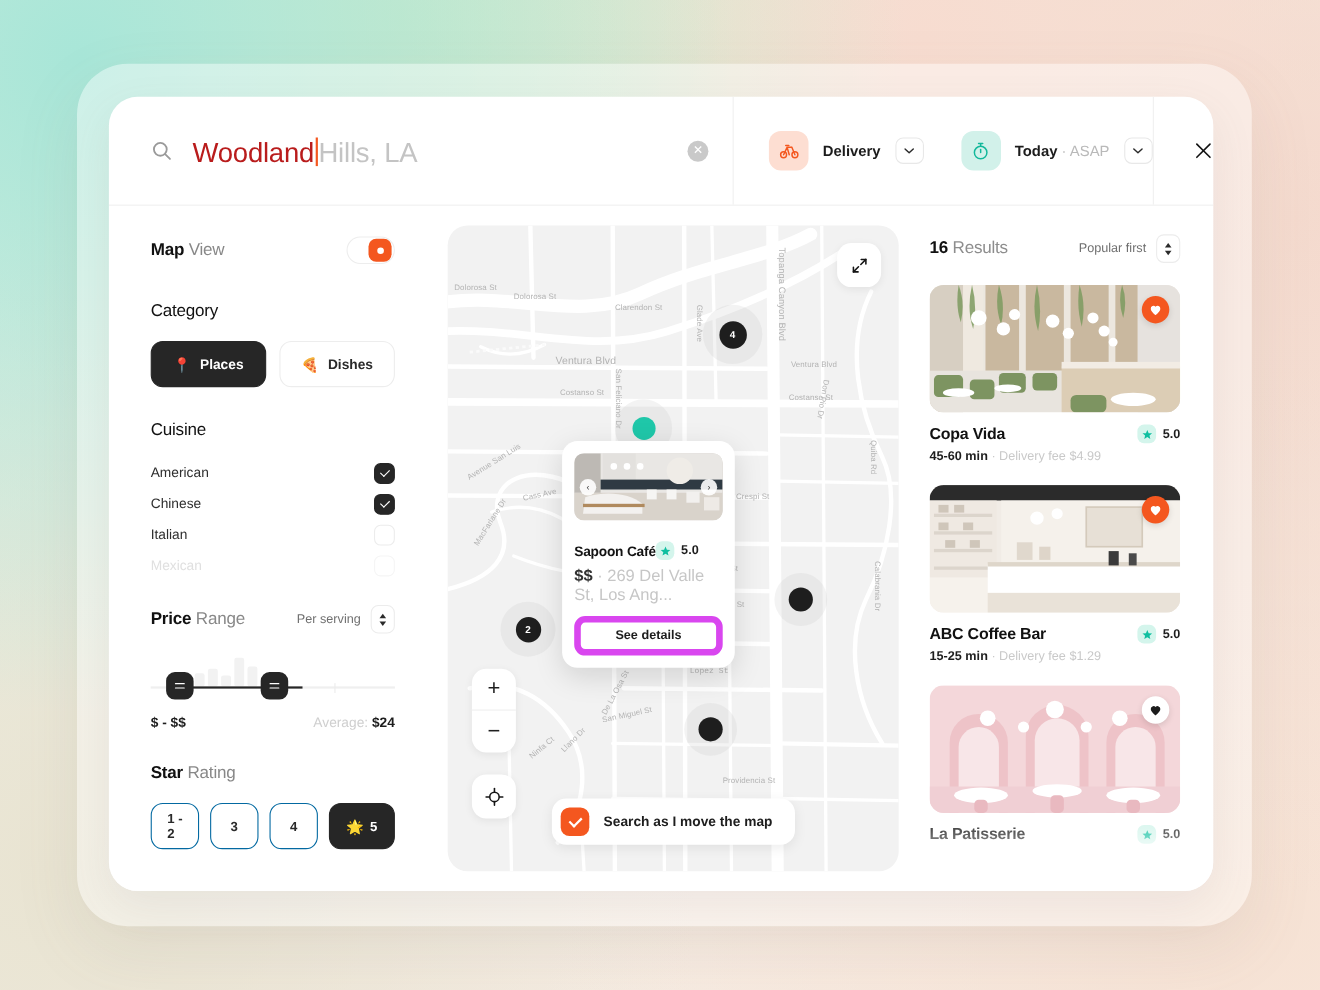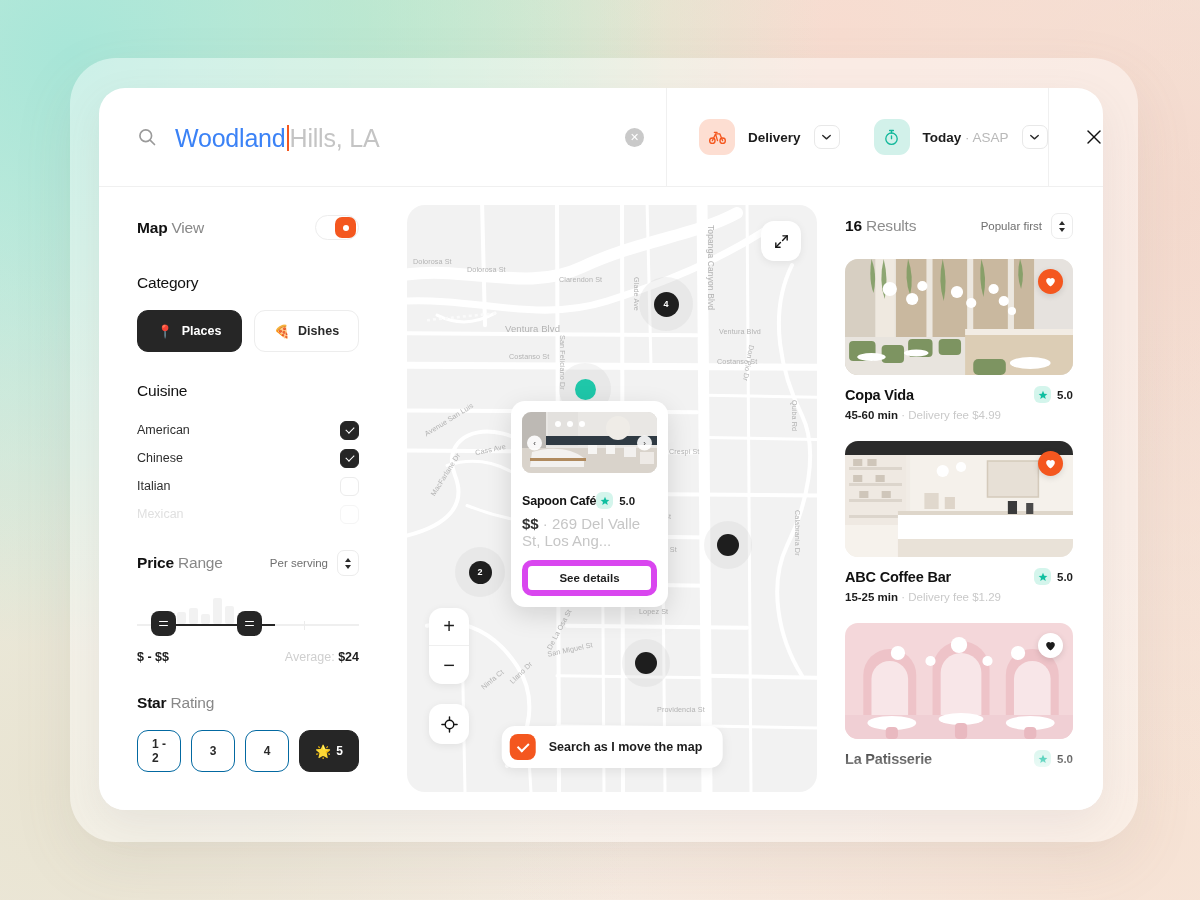--- a/index.html
+++ b/index.html
@@ -48,21 +48,21 @@
   .search-zone {
     flex: 0 0 568px; display: flex; align-items: center;
     padding: 0 22px 0 38px; gap: 18px;
     border-right: 1px solid #f0f0f0;
   }
   .search-icon { width: 20px; height: 20px; flex: 0 0 20px; color: #9a9a9a; }
   .search-text {
     flex: 1; font-size: 25px; letter-spacing: -0.2px; white-space: nowrap;
     display: flex; align-items: baseline;
   }
-  .search-typed { color: #3b82f6; font-weight: 400; }
+  .search-typed { color: #b91c1c; font-weight: 400; }
   .search-caret {
     display: inline-block; width: 2px; height: 26px; background: #f4571f;
     margin: 0 1px; transform: translateY(4px);
   }
   .search-ghost { color: #c4c4c4; font-weight: 400; }
   .clear-btn {
     width: 19px; height: 19px; border-radius: 50%;
     background: #c9c9c9; color: #fff; flex: 0 0 19px;
     display: flex; align-items: center; justify-content: center;
     font-size: 11px; line-height: 1; cursor: pointer;
@@ -552,21 +552,21 @@
         <span class="street" style="left:102px; top:147px;">Costanso St</span>
         <span class="street" style="left:299px; top:20px; writing-mode:vertical-rl; font-size:8.5px;">Topanga Canyon Blvd</span>
         <span class="street" style="left:225px; top:72px; writing-mode:vertical-rl;">Glade Ave</span>
         <span class="street" style="left:151px; top:130px; writing-mode:vertical-rl;">San Feliciano Dr</span>
         <span class="street" style="left:14px; top:210px; transform:rotate(-32deg);">Avenue San Luis</span>
         <span class="street" style="left:337px; top:140px; writing-mode:vertical-rl; transform:rotate(10deg);">Don Pio Dr</span>
         <span class="street" style="left:262px; top:242px;">Crespi St</span>
         <span class="street" style="left:232px; top:307px;">Galvez St</span>
         <span class="street" style="left:232px; top:340px;">Marquez St</span>
         <span class="street" style="left:232px; top:372px;">Celes St</span>
-        <span class="street" style="left:232px; top:402px;">Lopez St</span>
+        <span class="street" style="left:220px; top:402px;font-family:Liberation Mono, monospace;">Lopez St</span>
         <span class="street" style="left:116px; top:352px;">Llano Dr</span>
         <span class="street" style="left:175px; top:230px; writing-mode:vertical-rl;">Clarell Ct</span>
         <span class="street" style="left:130px; top:420px; transform:rotate(-62deg);">De La Osa St</span>
         <span class="street" style="left:140px; top:440px; transform:rotate(-12deg);">San Miguel St</span>
         <span class="street" style="left:72px; top:470px; transform:rotate(-40deg);">Ninfa Ct</span>
         <span class="street" style="left:252px; top:524px;">Dumetz Rd</span>
         <span class="street" style="left:68px; top:240px; transform:rotate(-12deg);">Cass Ave</span>
         <span class="street" style="left:14px; top:265px; transform:rotate(-58deg);">MacFarlane Dr</span>
         <span class="street" style="left:250px; top:500px;">Providencia St</span>
         <span class="street" style="left:386px; top:305px; writing-mode:vertical-rl;">Calabrania Dr</span>

